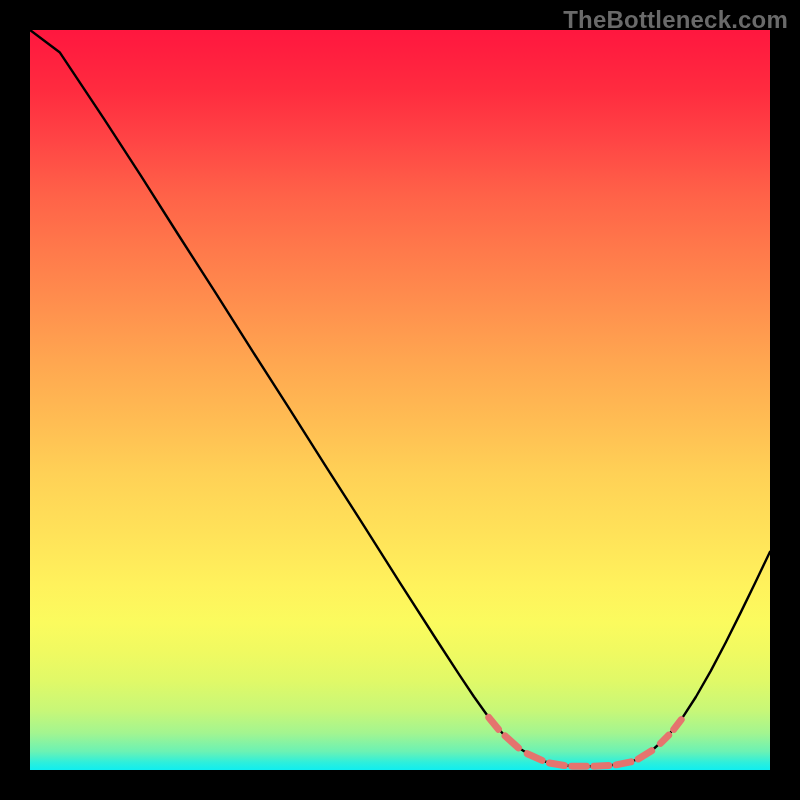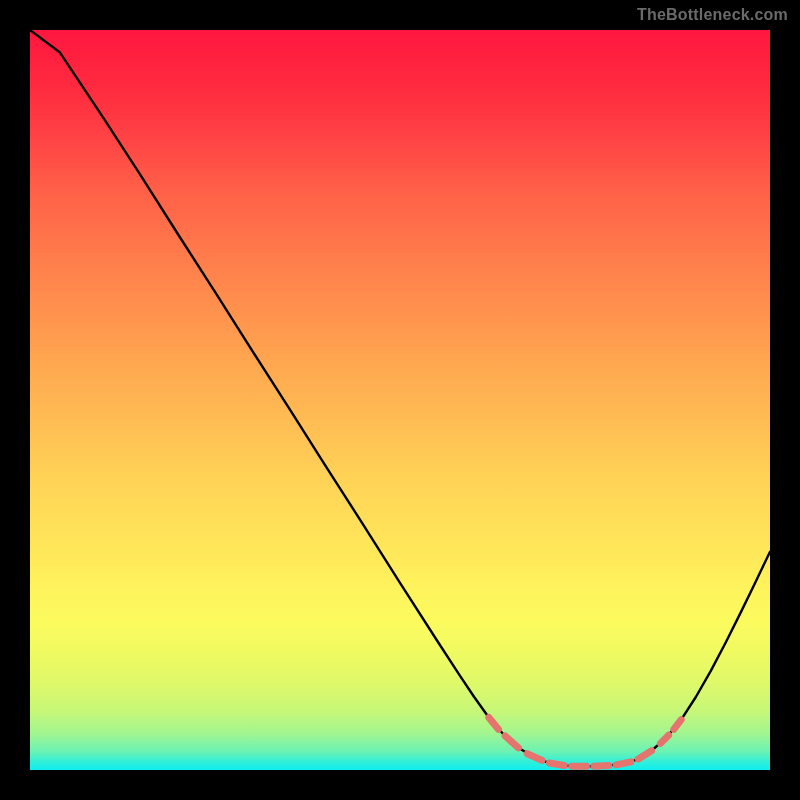--- a/index.html
+++ b/index.html
@@ -59,21 +59,21 @@
     width: 100%;
     height: 100%;
     overflow: visible;
   }
   .attribution {
     position: absolute;
     top: 6px;
     right: 12px;
     color: #6a6a6a;
     font-family: Arial, Helvetica, sans-serif;
-    font-size: 16px;
+    font-size: 24px;
     font-weight: 600;
     letter-spacing: 0.2px;
     text-align: right;
   }
 </style>
 </head>
 <body>
 
 <div class="chart-container">
   <div class="attribution">TheBottleneck.com</div>

